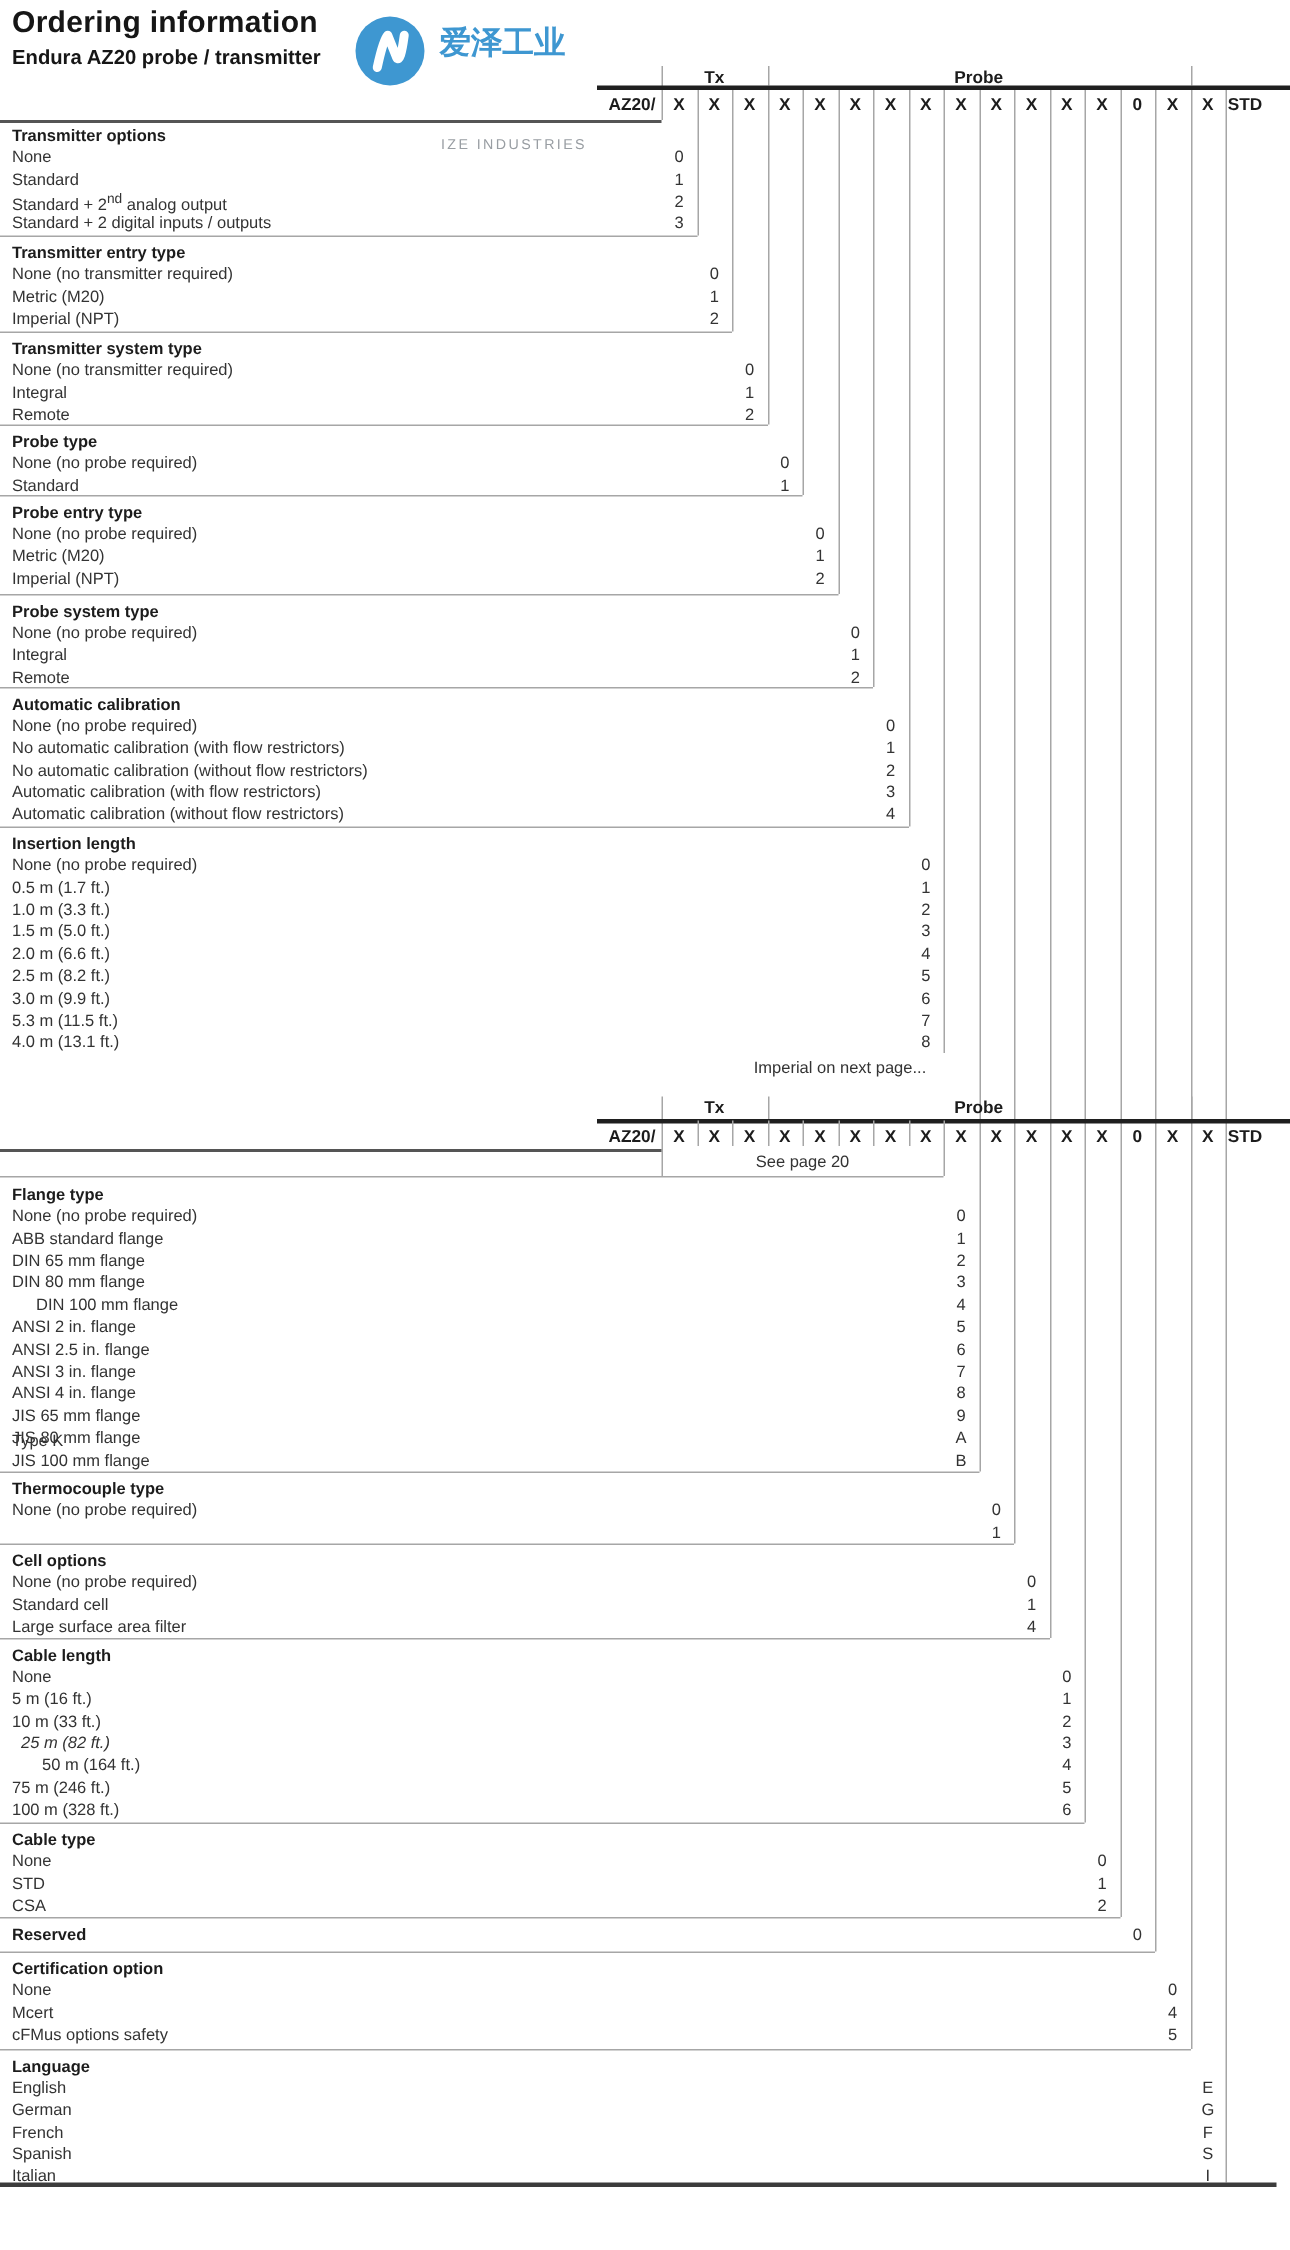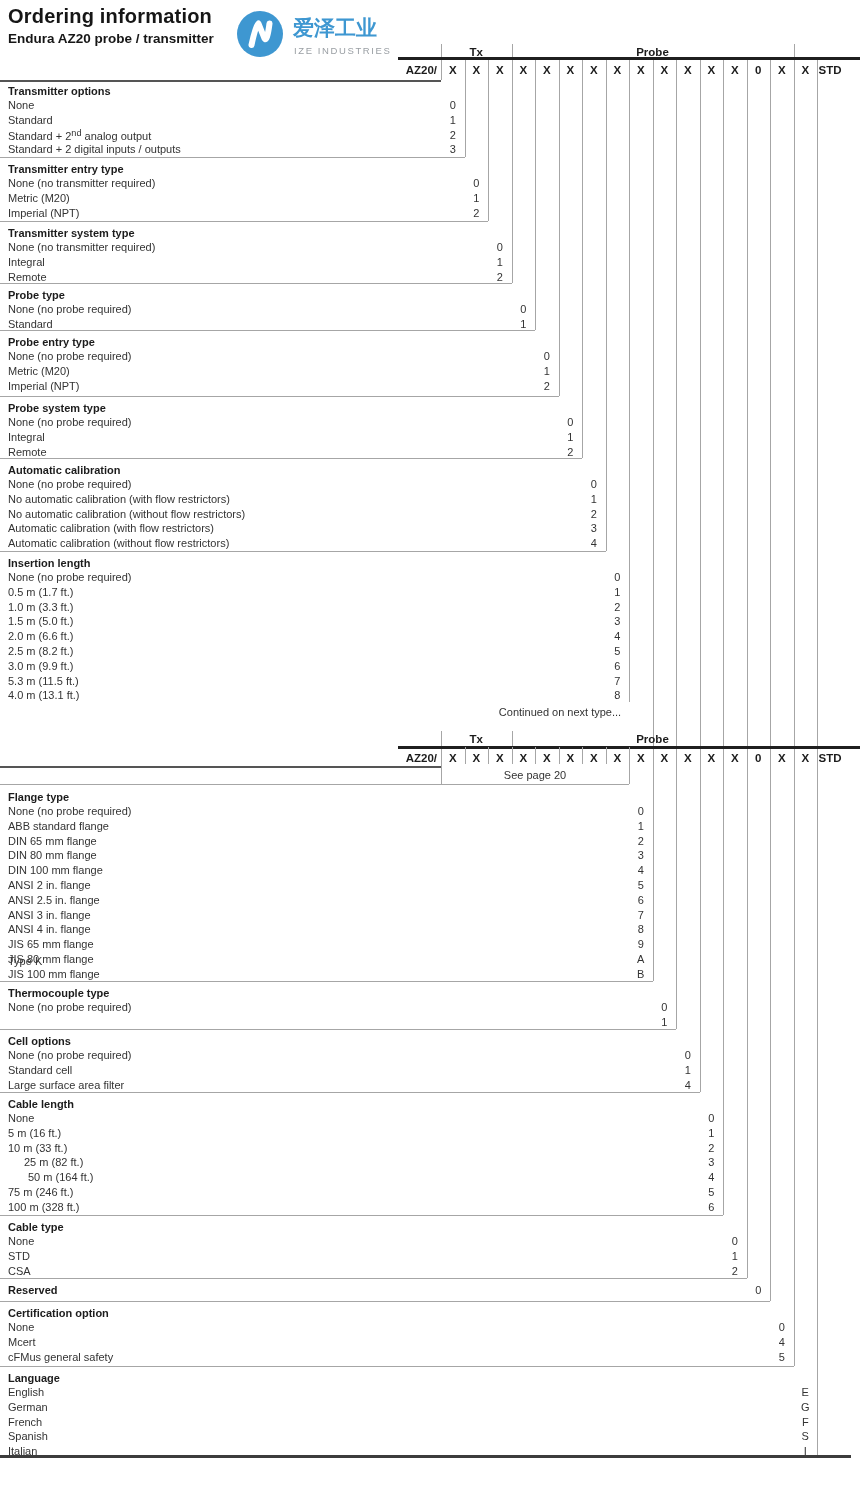--- a/index.html
+++ b/index.html
@@ -6,21 +6,21 @@
   #stage{
     position:relative;width:860px;height:1500px;background:#fff;overflow:hidden;
     font-family:"Liberation Sans",sans-serif;color:#222;
   }
   .abs{position:absolute;}
   .t{position:absolute;white-space:nowrap;transform:translateY(-50%);}
   .tc{position:absolute;white-space:nowrap;transform:translate(-50%,-50%);}
   .page-title{font-size:20px;font-weight:bold;color:#161616;letter-spacing:.2px;}
   .page-sub{font-size:13.5px;font-weight:bold;color:#161616;}
   .logo-cn{font-size:21px;font-weight:bold;}
-  .logo-en{font-size:9.5px;letter-spacing:1.6px;}
+  .logo-en{font-size:9.5px;letter-spacing:1.6px;margin-top:47px;}
   .hx{font-size:11.5px;font-weight:bold;color:#1c1c1c;}
   .sec-h{font-size:11px;font-weight:bold;color:#1c1c1c;}
   .opt{font-size:11px;color:#333;}
   .code{font-size:11px;color:#333;}
   .note{font-size:11px;color:#333;}
 </style>
 </head>
 <body>
 
 <div id="stage">
@@ -71,21 +71,21 @@
     <div class="tc hx" style="position: absolute; left: 640.75px; top: 70px;">X</div>
     <div class="tc hx" style="position: absolute; left: 664.25px; top: 70px;">X</div>
     <div class="tc hx" style="position: absolute; left: 687.75px; top: 70px;">X</div>
     <div class="tc hx" style="position: absolute; left: 711.25px; top: 70px;">X</div>
     <div class="tc hx" style="position: absolute; left: 734.75px; top: 70px;">X</div>
     <div class="tc hx" style="position: absolute; left: 758.25px; top: 70px;">0</div>
     <div class="tc hx" style="position: absolute; left: 781.75px; top: 70px;">X</div>
     <div class="tc hx" style="position: absolute; left: 805.25px; top: 70px;">X</div>
     <div class="tc hx" style="position: absolute; left: 830px; top: 70px;">STD</div>
     <div style="left: 0px; top: 80px; width: 441px; height: 1.5px; background: rgb(85, 85, 85); position: absolute;"></div>
-    <div class="tc note" style="position: absolute; left: 560px; top: 712px;">Continued on next type...</div>
+    <div class="tc note" style="position: absolute; left: 560px; top: 712px;">Imperial on next page...</div>
     <div style="left: 441px; top: 731px; width: 1px; height: 53px; background: rgb(166, 166, 166); position: absolute;"></div>
     <div style="left: 511.5px; top: 731px; width: 1px; height: 15px; background: rgb(166, 166, 166); position: absolute;"></div>
     <div style="left: 793.5px; top: 731px; width: 1px; height: 15px; background: rgb(166, 166, 166); position: absolute;"></div>
     <div class="tc hx" style="position: absolute; left: 476.25px; top: 739px;">Tx</div>
     <div class="tc hx" style="position: absolute; left: 652.5px; top: 739px;">Probe</div>
     <div style="left: 398px; top: 746px; width: 462px; height: 3px; background: rgb(31, 31, 31); position: absolute;"></div>
     <div class="t hx" style="position: absolute; right: 423px; left: auto; top: 758px;">AZ20/</div>
     <div class="tc hx" style="position: absolute; left: 452.75px; top: 758px;">X</div>
     <div class="tc hx" style="position: absolute; left: 476.25px; top: 758px;">X</div>
     <div class="tc hx" style="position: absolute; left: 499.75px; top: 758px;">X</div>
@@ -204,21 +204,21 @@
     <div style="left: 0px; top: 785px; width: 860px; height: 196px; position: absolute; pointer-events: none;"></div>
     <div class="t sec-h" style="position: absolute; left: 8px; top: 797px;">Flange type</div>
     <div class="t opt" style="position: absolute; left: 8px; top: 811px;">None (no probe required)</div>
     <div class="tc code" style="position: absolute; left: 640.75px; top: 811px;">0</div>
     <div class="t opt" style="position: absolute; left: 8px; top: 825.8px;">ABB standard flange</div>
     <div class="tc code" style="position: absolute; left: 640.75px; top: 825.8px;">1</div>
     <div class="t opt" style="position: absolute; left: 8px; top: 840.6px;">DIN 65 mm flange</div>
     <div class="tc code" style="position: absolute; left: 640.75px; top: 840.6px;">2</div>
     <div class="t opt" style="position: absolute; left: 8px; top: 855.4px;">DIN 80 mm flange</div>
     <div class="tc code" style="position: absolute; left: 640.75px; top: 855.4px;">3</div>
-    <div class="t opt" style="position: absolute; left: 8px; top: 870.2px; text-align: center;">DIN 100 mm flange</div>
+    <div class="t opt" style="position: absolute; left: 24px; top: 870.2px; text-align: center;">DIN 100 mm flange</div>
     <div class="tc code" style="position: absolute; left: 640.75px; top: 870.2px;">4</div>
     <div class="t opt" style="position: absolute; left: 8px; top: 885px;">ANSI 2 in. flange</div>
     <div class="tc code" style="position: absolute; left: 640.75px; top: 885px;">5</div>
     <div class="t opt" style="position: absolute; left: 8px; top: 899.8px;">ANSI 2.5 in. flange</div>
     <div class="tc code" style="position: absolute; left: 640.75px; top: 899.8px;">6</div>
     <div class="t opt" style="position: absolute; left: 8px; top: 914.6px;">ANSI 3 in. flange</div>
     <div class="tc code" style="position: absolute; left: 640.75px; top: 914.6px;">7</div>
     <div class="t opt" style="position: absolute; left: 8px; top: 929.4px;">ANSI 4 in. flange</div>
     <div class="tc code" style="position: absolute; left: 640.75px; top: 929.4px;">8</div>
     <div class="t opt" style="position: absolute; left: 8px; top: 944.2px;">JIS 65 mm flange</div>
@@ -245,21 +245,21 @@
     <div class="tc code" style="position: absolute; left: 687.75px; top: 1084.6px;">4</div>
     <div style="left: 0px; top: 1092px; width: 699.5px; height: 1px; background: rgb(166, 166, 166); position: absolute;"></div>
     <div style="left: 0px; top: 1092px; width: 860px; height: 123px; position: absolute; pointer-events: none;"></div>
     <div class="t sec-h" style="position: absolute; left: 8px; top: 1104px;">Cable length</div>
     <div class="t opt" style="position: absolute; left: 8px; top: 1118px;">None</div>
     <div class="tc code" style="position: absolute; left: 711.25px; top: 1118px;">0</div>
     <div class="t opt" style="position: absolute; left: 8px; top: 1132.8px;">5 m (16 ft.)</div>
     <div class="tc code" style="position: absolute; left: 711.25px; top: 1132.8px;">1</div>
     <div class="t opt" style="position: absolute; left: 8px; top: 1147.6px;">10 m (33 ft.)</div>
     <div class="tc code" style="position: absolute; left: 711.25px; top: 1147.6px;">2</div>
-    <div class="t opt" style="position: absolute; left: 24px; top: 1162.4px;">25 m (82 ft.)</div>
+    <div class="t opt" style="position: absolute; left: 14px; top: 1162.4px; font-style: italic;">25 m (82 ft.)</div>
     <div class="tc code" style="position: absolute; left: 711.25px; top: 1162.4px;">3</div>
     <div class="t opt" style="position: absolute; left: 8px; top: 1177.2px; margin-left: 20px;">50 m (164 ft.)</div>
     <div class="tc code" style="position: absolute; left: 711.25px; top: 1177.2px;">4</div>
     <div class="t opt" style="position: absolute; left: 8px; top: 1192px;">75 m (246 ft.)</div>
     <div class="tc code" style="position: absolute; left: 711.25px; top: 1192px;">5</div>
     <div class="t opt" style="position: absolute; left: 8px; top: 1206.8px;">100 m (328 ft.)</div>
     <div class="tc code" style="position: absolute; left: 711.25px; top: 1206.8px;">6</div>
     <div style="left: 0px; top: 1215px; width: 723px; height: 1px; background: rgb(166, 166, 166); position: absolute;"></div>
     <div style="left: 0px; top: 1215px; width: 860px; height: 63px; position: absolute; pointer-events: none;"></div>
     <div class="t sec-h" style="position: absolute; left: 8px; top: 1227px;">Cable type</div>
@@ -273,21 +273,21 @@
     <div style="left: 0px; top: 1278px; width: 860px; height: 23px; position: absolute; pointer-events: none;"></div>
     <div class="t sec-h" style="position: absolute; left: 8px; top: 1290px;">Reserved</div>
     <div class="tc code" style="position: absolute; left: 758.25px; top: 1290px;">0</div>
     <div style="left: 0px; top: 1301px; width: 770px; height: 1px; background: rgb(166, 166, 166); position: absolute;"></div>
     <div style="left: 0px; top: 1301px; width: 860px; height: 65px; position: absolute; pointer-events: none;"></div>
     <div class="t sec-h" style="position: absolute; left: 8px; top: 1313px; text-align: right;">Certification option</div>
     <div class="t opt" style="position: absolute; left: 8px; top: 1327px;">None</div>
     <div class="tc code" style="position: absolute; left: 781.75px; top: 1327px;">0</div>
     <div class="t opt" style="position: absolute; left: 8px; top: 1341.8px;">Mcert</div>
     <div class="tc code" style="position: absolute; left: 781.75px; top: 1341.8px;">4</div>
-    <div class="t opt" style="position: absolute; left: 8px; top: 1356.6px;">cFMus general safety</div>
+    <div class="t opt" style="position: absolute; left: 8px; top: 1356.6px;">cFMus options safety</div>
     <div class="tc code" style="position: absolute; left: 781.75px; top: 1356.6px;">5</div>
     <div style="left: 0px; top: 1366px; width: 793.5px; height: 1px; background: rgb(166, 166, 166); position: absolute;"></div>
     <div style="left: 0px; top: 1366px; width: 860px; height: 89px; position: absolute; pointer-events: none;"></div>
     <div class="t sec-h" style="position: absolute; left: 8px; top: 1378px;">Language</div>
     <div class="t opt" style="position: absolute; left: 8px; top: 1392px;">English</div>
     <div class="tc code" style="position: absolute; left: 805.25px; top: 1392px;">E</div>
     <div class="t opt" style="position: absolute; left: 8px; top: 1406.8px;">German</div>
     <div class="tc code" style="position: absolute; left: 805.25px; top: 1406.8px;">G</div>
     <div class="t opt" style="position: absolute; left: 8px; top: 1421.6px;">French</div>
     <div class="tc code" style="position: absolute; left: 805.25px; top: 1421.6px;">F</div>

